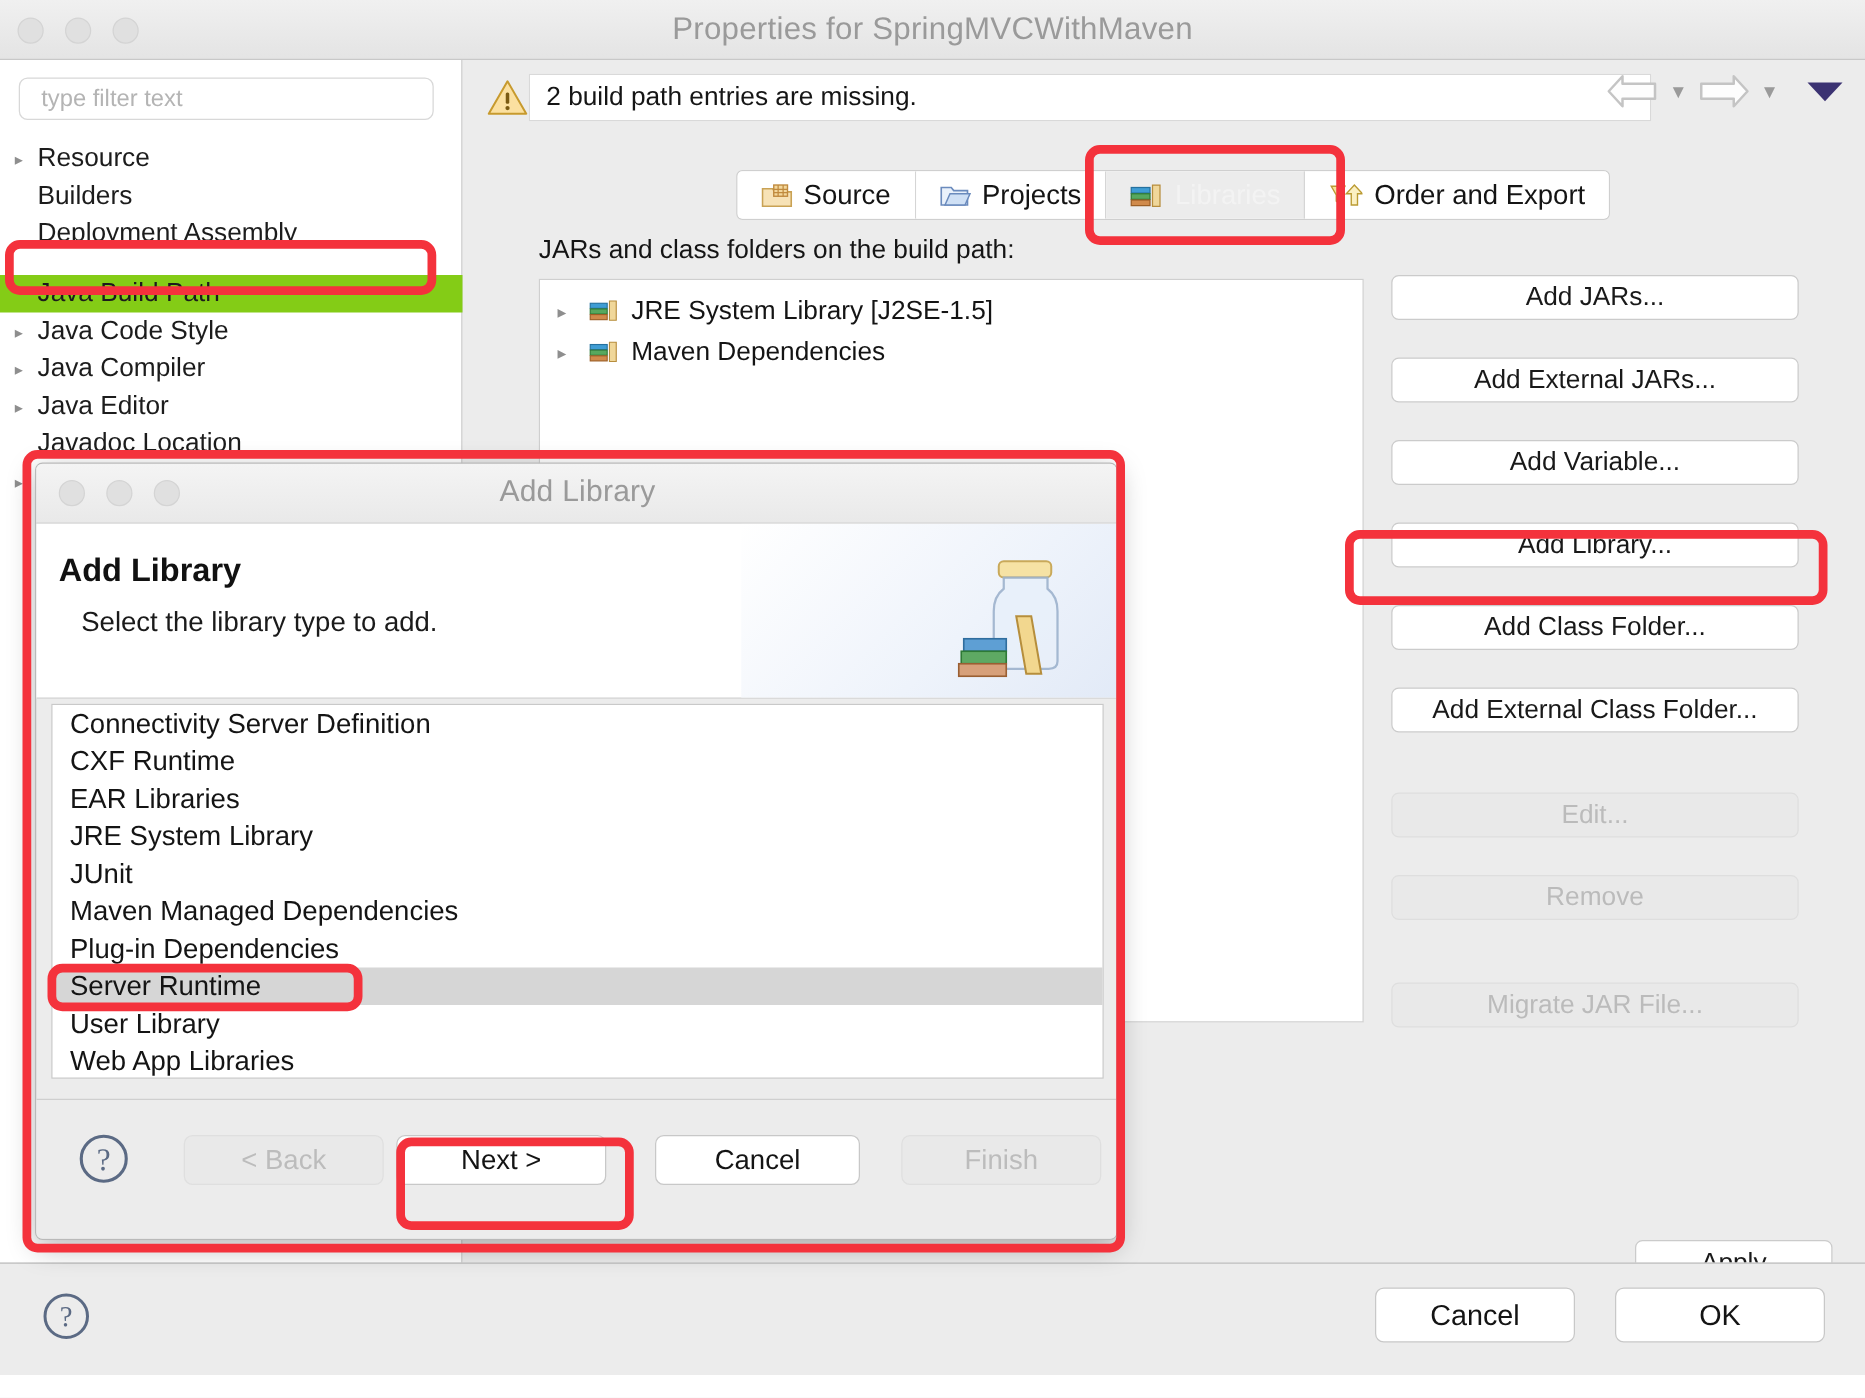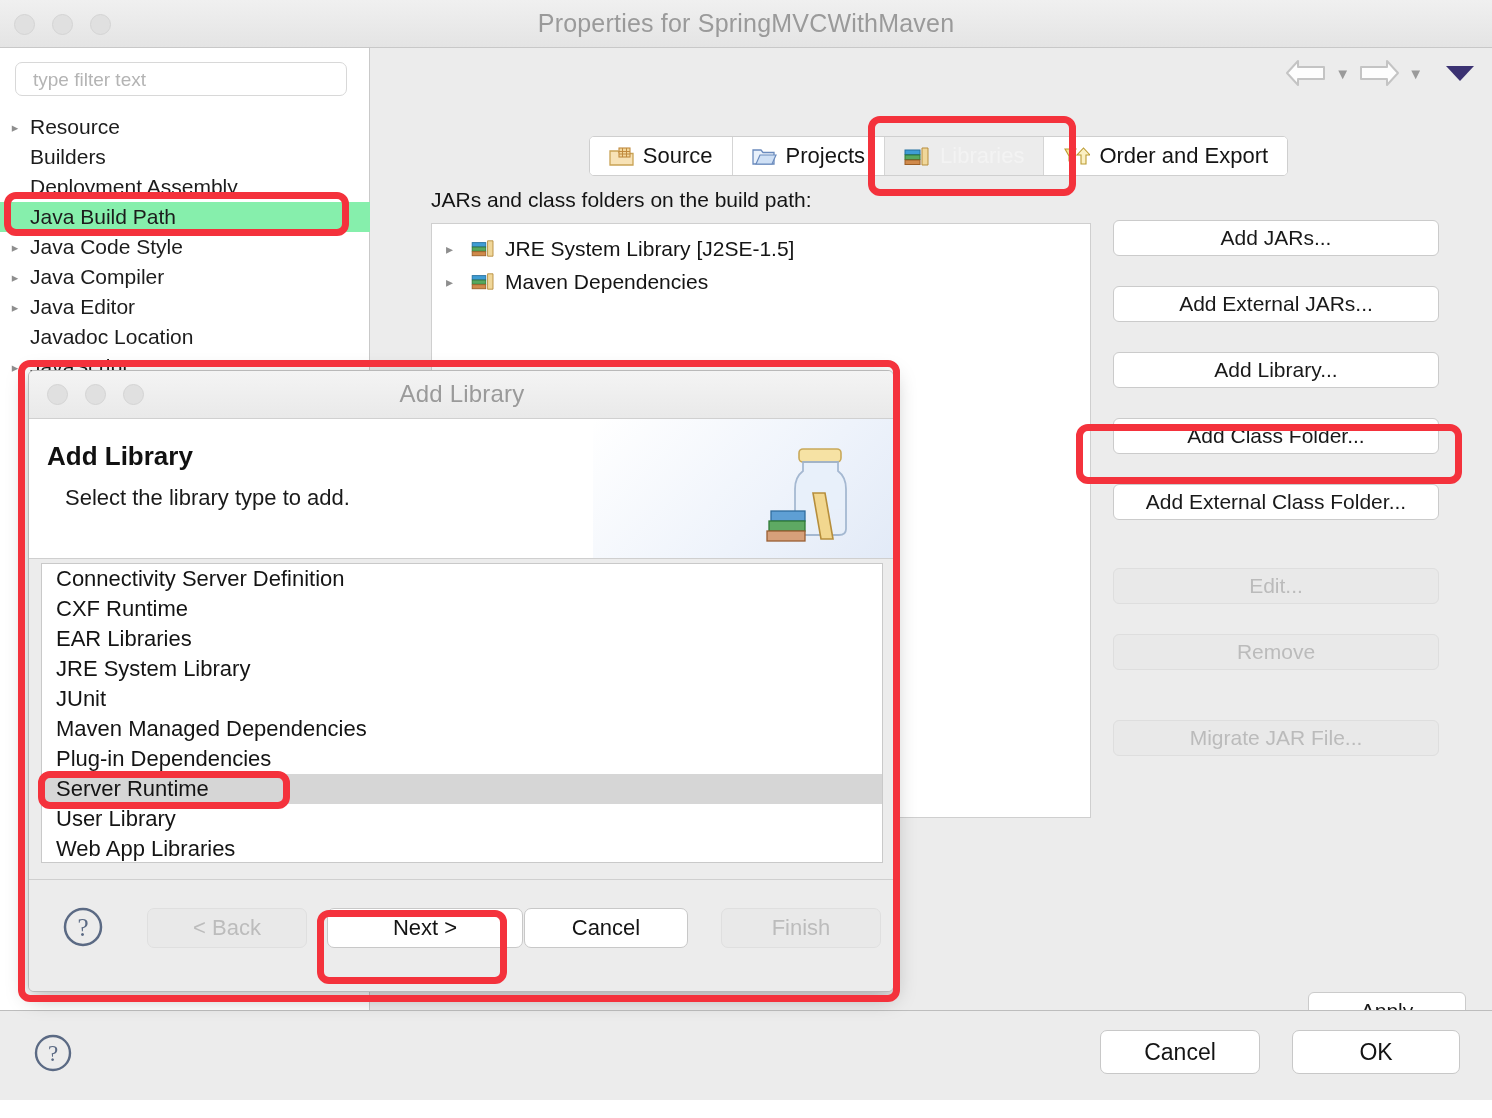--- a/index.html
+++ b/index.html
@@ -38,21 +38,21 @@
     position:absolute; left:15px; top:14px; width:332px; height:34px;
     border:1px solid #d8d8d8; border-radius:7px; background:#fff;
   }
   .filterbox span { position:absolute; left:17px; top:6px; font-size:19px; color:#b4b4b4; }
   .tree { position:absolute; left:0; top:64px; width:370px; }
   .trow { position:relative; height:30px; display:flex; align-items:center; }
   .trow .arw {
     width:30px; text-align:center; font-size:13px; color:#8e8e8e; flex:0 0 30px;
   }
   .trow .lbl { font-size:21px; color:#1c1c1c; }
-  .trow.sel { background:#86efac; }
+  .trow.sel { background:#84cc16;margin-top:18px; }
 
   
   .content { position:absolute; left:371px; top:48px; width:1121px; height:1052px; background:#ececec; }
 
   .warnbar { position:absolute; left:18px; top:10px; width:932px; height:40px; display:flex; align-items:center; }
   .warnicon { width:34px; height:32px; flex:0 0 34px; }
   .warntext {
     flex:1; height:38px; background:#fff; border:1px solid #d9d9d9;
     display:flex; align-items:center; padding-left:13px;
     font-size:21px; color:#151515;
@@ -154,21 +154,21 @@
     position:absolute; left:0; bottom:0; width:866px; height:112px;
     background:#ececec; border-top:1px solid #cfcfcf;
   }
   .dbtn {
     position:absolute; top:28px; height:40px; background:#fff;
     border:1px solid #c8c8c8; border-radius:7px; font-size:22px; color:#141414;
     display:flex; align-items:center; justify-content:center;
   }
   .dbtn.dis { background:#e9e9e9; border-color:#dfdfdf; color:#bcbcbc; }
   #dlg-back { left:118px; width:160px; }
-  #dlg-next { left:298px; width:196px; }
+  #dlg-next { left:288px; width:168px; }
   #dlg-cancel { left:495px; width:164px; }
   #dlg-finish { left:692px; width:160px; }
   .dlg-help { position:absolute; left:33px; top:26px; width:42px; height:42px; }
 
   
   .anno {
     position:absolute; border:7px solid #f4323c; border-radius:12px;
     pointer-events:none; z-index:50;
   }
   #anno-jbp   { left:4px;   top:192px; width:345px; height:44px; }
@@ -233,20 +233,28 @@
         </div>
         <div class="trow">
           <span class="arw">▸</span>
           <span class="lbl">JavaScript</span>
         </div>
       </div>
     </div>
 
     <div class="content">
 
+      <div class="warnbar">
+        <svg class="warnicon" viewBox="0 0 34 32">
+          <path d="M17 3 L32 29 L2 29 Z" fill="#fbe0a0" stroke="#c79a2e" stroke-width="1.6" stroke-linejoin="round"></path>
+          <rect x="15.6" y="12" width="2.8" height="9" rx="1.2" fill="#7a5a12"></rect>
+          <circle cx="17" cy="24.4" r="1.7" fill="#7a5a12"></circle>
+        </svg>
+        <div class="warntext">2 build path entries are missing.</div>
+      </div>
 
       <div class="navbtns">
         <svg class="navarrow" viewBox="0 0 44 34">
           <path d="M14 5 L3 17 L14 29 L14 23 L40 23 L40 11 L14 11 Z" fill="#fdfdfd" stroke="#c4c4c4" stroke-width="2" stroke-linejoin="round"></path>
         </svg>
         <span class="navcaret">▼</span>
         <svg class="navarrow" viewBox="0 0 44 34">
           <path d="M30 5 L41 17 L30 29 L30 23 L4 23 L4 11 L30 11 Z" fill="#fdfdfd" stroke="#c4c4c4" stroke-width="2" stroke-linejoin="round"></path>
         </svg>
         <span class="navcaret">▼</span>
@@ -312,20 +320,21 @@
             <rect x="1" y="14" width="15" height="4.5" fill="#d08a4b" stroke="#9c5f26" stroke-width="1"></rect>
             <path d="M18 2 L24 2 L24 19 L18 19 Z" fill="#f0d79a" stroke="#b78d3d" stroke-width="1"></path>
           </svg>
           <span class="jlbl">Maven Dependencies</span>
         </div>
       </div>
 
       <div class="btncol">
         <div class="pbtn">Add JARs...</div>
         <div class="pbtn">Add External JARs...</div>
+        <div class="pbtn">Add Variable...</div>
         <div class="pbtn">Add Library...</div>
         <div class="pbtn">Add Class Folder...</div>
         <div class="pbtn" style="margin-bottom:48px">Add External Class Folder...</div>
         <div class="pbtn dis">Edit...</div>
         <div class="pbtn dis" style="margin-bottom:50px">Remove</div>
         <div class="pbtn dis">Migrate JAR File...</div>
       </div>
 
       <div class="applybtn">Apply</div>
     </div>

